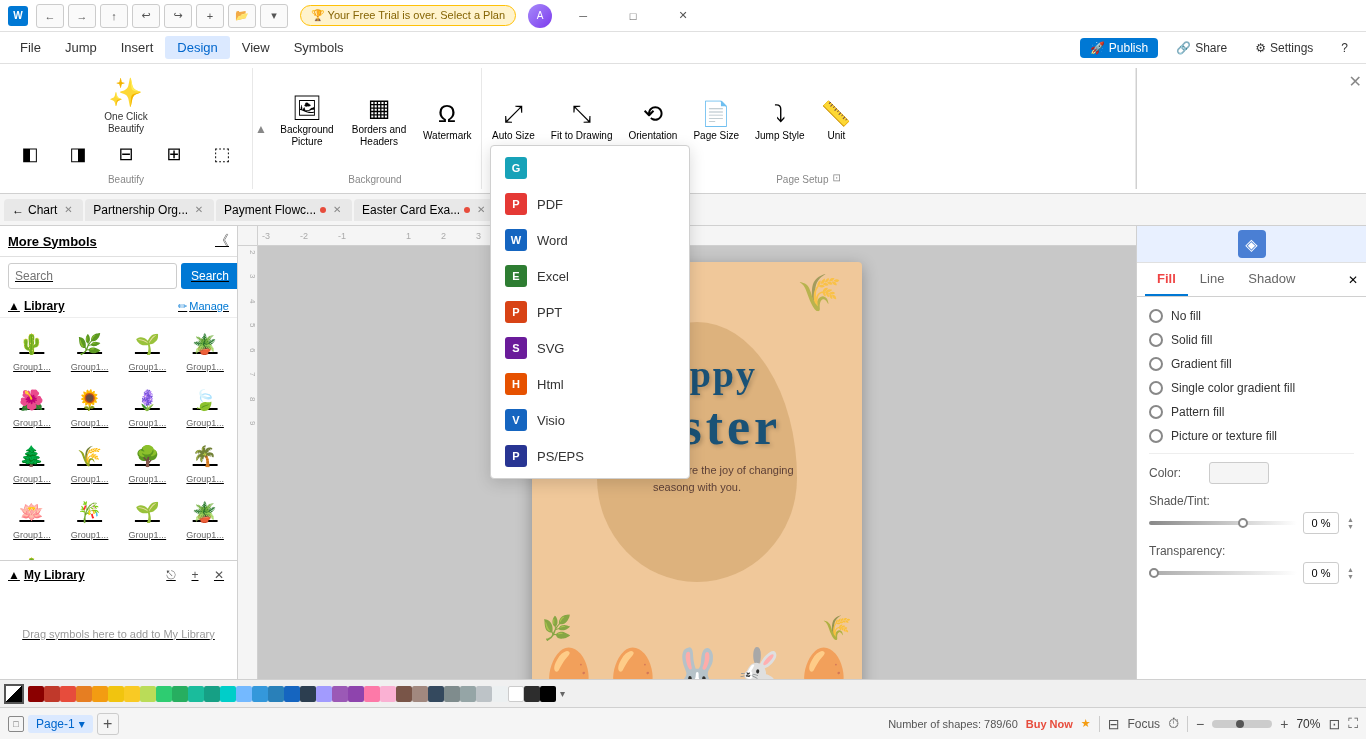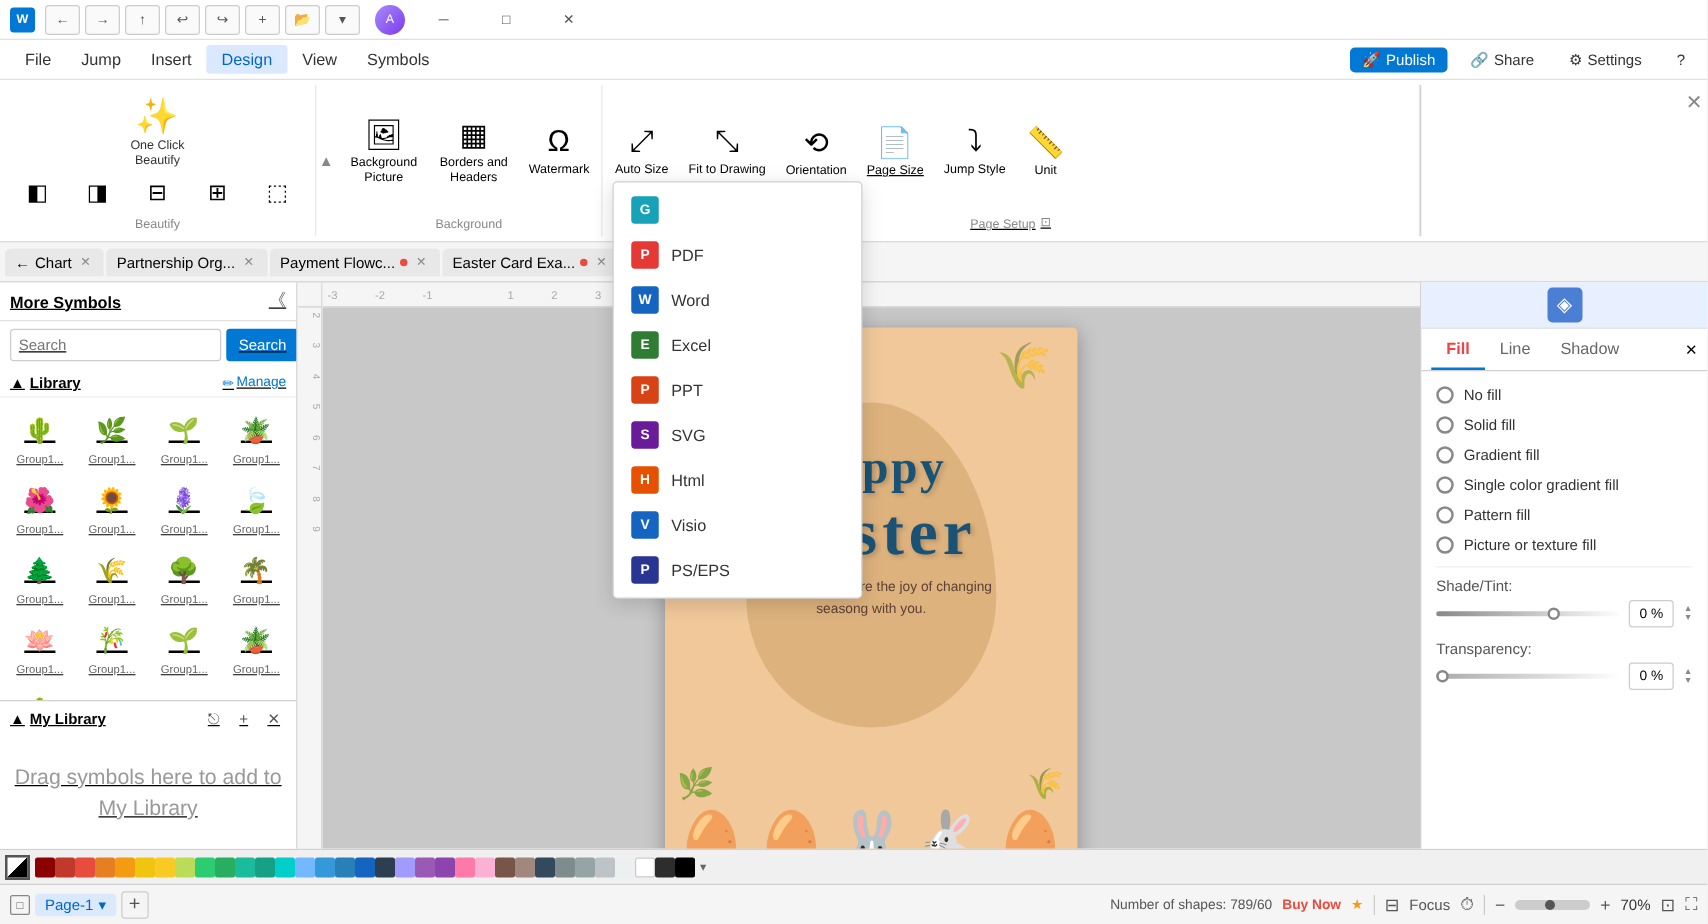--- a/index.html
+++ b/index.html
@@ -63,21 +63,21 @@
     .symbol-icon { width: 36px; height: 36px; display: flex; align-items: center; justify-content: center; font-size: 20px; }
     .symbol-label { font-size: 9px; color: #666; text-align: center; white-space: nowrap; overflow: hidden; text-overflow: ellipsis; width: 100%; }
 
     
     .my-library { border-top: 1px solid #d0d0d0; }
     .my-library-header { display: flex; align-items: center; padding: 4px 8px; }
     .my-library-title { font-size: 12px; font-weight: 600; flex: 1; display: flex; align-items: center; gap: 4px; }
     .my-library-actions { display: flex; gap: 4px; }
     .my-lib-btn { width: 20px; height: 20px; display: flex; align-items: center; justify-content: center; cursor: pointer; color: #555; font-size: 12px; }
     .my-library-content { height: 90px; display: flex; align-items: center; justify-content: center; padding: 8px; }
-    .drag-text { font-size: 17px; color: #999; text-align: center; line-height: 1.5; }
+    .drag-text { font-size: 11px; color: #999; text-align: center; line-height: 1.5; }
 
     
     .canvas-area { flex: 1; background: #e8e8e8; display: flex; flex-direction: column; position: relative; overflow: hidden; }
 
     
     .right-panel { width: 230px; background: #fff; border-left: 1px solid #d0d0d0; display: flex; flex-direction: column; }
     .fill-tabs { display: flex; border-bottom: 1px solid #d0d0d0; padding: 0 8px; }
     .fill-tab { padding: 8px 12px; font-size: 13px; cursor: pointer; color: #666; border-bottom: 2px solid transparent; }
     .fill-tab.active { color: #ef4444; border-bottom-color: #0078d4; font-weight: 600; }
     .fill-content { padding: 12px; flex: 1; overflow-y: auto; }
@@ -132,20 +132,21 @@
   <div class="titlebar-nav">
     <div class="nav-btn">←</div>
     <div class="nav-btn">→</div>
     <div class="nav-btn">↑</div>
     <div class="nav-btn">↩</div>
     <div class="nav-btn">↪</div>
     <div class="nav-btn">+</div>
     <div class="nav-btn">📂</div>
     <div class="nav-btn">▾</div>
   </div>
+  <div class="trial-badge">🏆 Your Free Trial is over. Select a Plan</div>
   <div class="avatar">A</div>
   <div class="titlebar-controls">
     <div class="titlebar-btn">─</div>
     <div class="titlebar-btn">□</div>
     <div class="titlebar-btn close">✕</div>
   </div>
 </div>
 
 <div class="menubar">
   <div class="menu-item">File</div>
@@ -221,32 +222,32 @@
         <div class="ribbon-btn" style="min-width:44px;">
           <div style="font-size:24px;">⤡</div>
           <div style="font-size:10px;text-align:center;line-height:1.2;">Fit to Drawing</div>
         </div>
         <div class="ribbon-btn" style="min-width:44px;">
           <div style="font-size:24px;">⟲</div>
           <div style="font-size:10px;text-align:center;line-height:1.2;">Orientation</div>
         </div>
         <div class="ribbon-btn" style="min-width:44px;">
           <div style="font-size:24px;">📄</div>
-          <div style="font-size:10px;text-align:center;line-height:1.2;text-decoration:underline;">Page Size</div>
+          <div style="font-size:10px;text-align:center;line-height:1.2;">Page Size</div>
         </div>
         <div class="ribbon-btn" style="min-width:44px;">
           <div style="font-size:24px;">⤵</div>
           <div style="font-size:10px;text-align:center;line-height:1.2;">Jump Style</div>
         </div>
         <div class="ribbon-btn" style="min-width:44px;">
           <div style="font-size:24px;">📏</div>
           <div style="font-size:10px;text-align:center;line-height:1.2;">Unit</div>
         </div>
       </div>
-      <div style="display:flex; align-items:center; justify-content:center;text-decoration:underline;">
+      <div style="display:flex; align-items:center; justify-content:center;">
         <div class="ribbon-group-label" style="font-size:10px;color:#888;">Page Setup</div>
         <div class="section-expand">⊡</div>
       </div>
     </div>
   </div>
 
   <div style="width:230px; border-left:1px solid #d0d0d0; display:flex; align-items:flex-start; padding: 4px;">
     <div style="flex:1;"></div>
     <div style="cursor:pointer; font-size:16px; color:#888;">✕</div>
   </div>
@@ -488,20 +489,24 @@
         <div class="radio"></div>
         <div class="fill-label">Pattern fill</div>
       </div>
       <div class="fill-option">
         <div class="radio"></div>
         <div class="fill-label">Picture or texture fill</div>
       </div>
 
       <div style="height:1px; background:#eee; margin:8px 0;"></div>
 
+      <div class="fill-row">
+        <div class="fill-row-label">Color:</div>
+        <div class="color-box" style="background:#f5f5f5;"></div>
+      </div>
 
       <div class="shade-row">
         <div class="shade-label">Shade/Tint:</div>
         <div class="shade-slider">
           <div class="slider-track">
             <div class="slider-thumb"></div>
           </div>
           <div class="slider-value">0 %</div>
           <div class="spinner">
             <div class="spinner-btn">▲</div>

